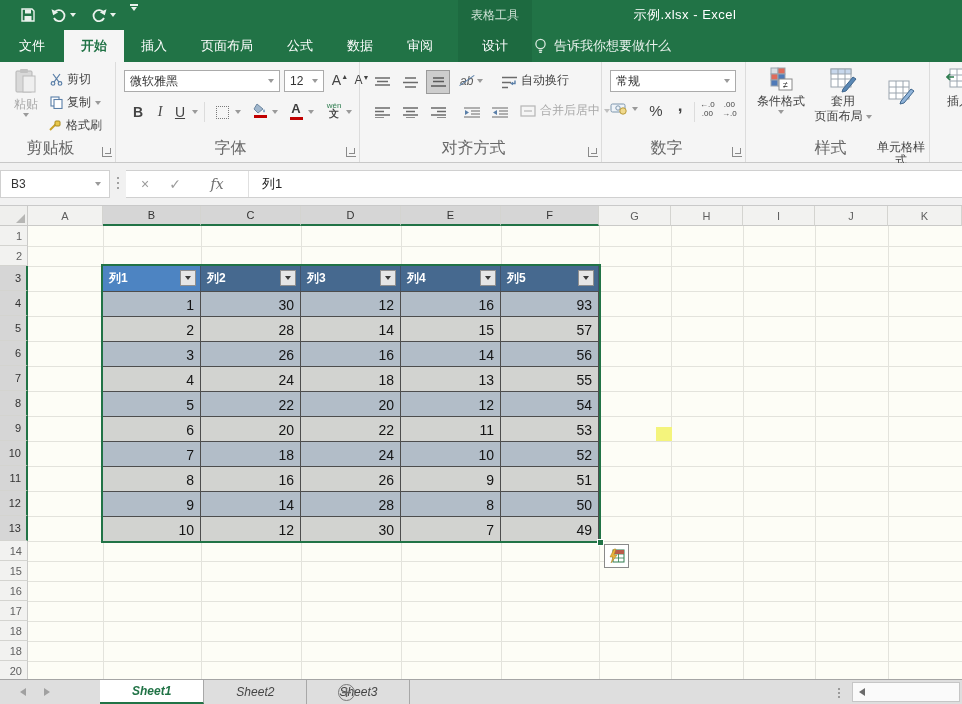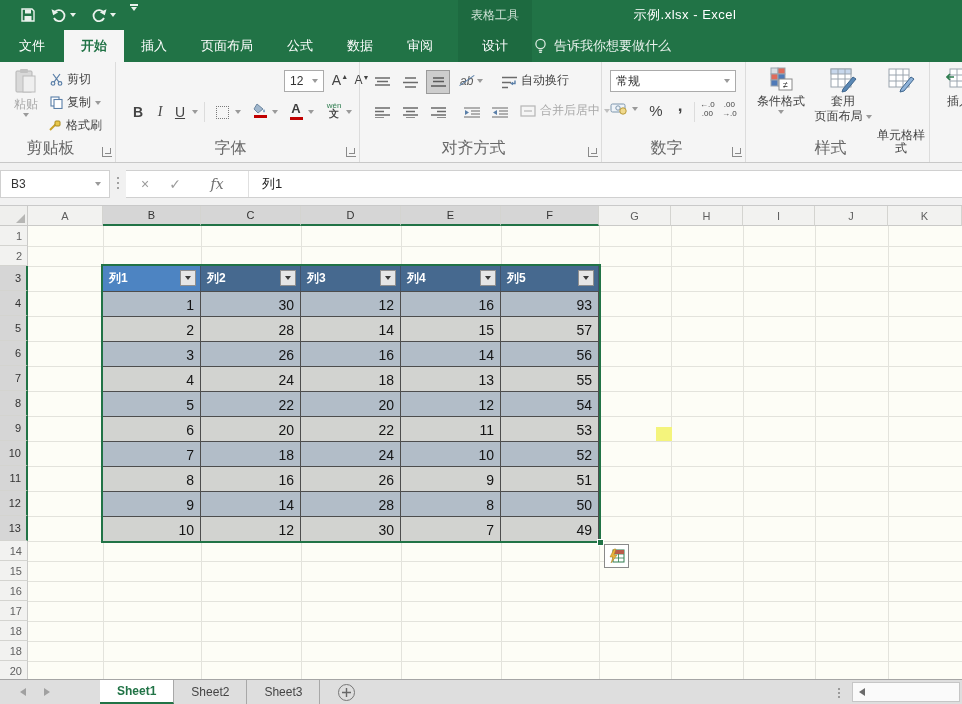--- a/index.html
+++ b/index.html
@@ -84,21 +84,21 @@
   .fillhandle { position:absolute; right:-5px; bottom:-5px; width:7px; height:7px; background:#217346; border:1px solid #fff; cursor:crosshair; }
   .qa-btn { position:absolute; left:604px; top:338px; width:25px; height:24px; background:#fff; border:1px solid #8a8a8a; display:flex; align-items:center; justify-content:center; cursor:pointer; }
   .artifact { position:absolute; left:656px; top:221px; width:16px; height:14px; background:#f4f47c; }
 
   
   .sheetbar { position:absolute; left:0; top:679px; width:962px; height:25px; background:#dedede; border-top:1px solid #a5a5a5; }
   .navarrows { position:absolute; left:20px; top:0; height:24px; display:flex; align-items:center; gap:18px; }
   .tri-l { width:0; height:0; border-top:4px solid transparent; border-bottom:4px solid transparent; border-right:6px solid #a0a0a0; cursor:pointer; }
   .tri-r { width:0; height:0; border-top:4px solid transparent; border-bottom:4px solid transparent; border-left:6px solid #a0a0a0; cursor:pointer; }
   .stabs { position:absolute; left:100px; top:0; height:24px; display:flex; }
-  .stab { height:24px; padding:0 17px; display:flex; align-items:center; font-size:12px; color:#444; border-right:1px solid #a8a8a8; cursor:pointer; }
+  .stab { height:24px; padding:0 32px; display:flex; align-items:center; font-size:12px; color:#444; border-right:1px solid #a8a8a8; cursor:pointer;font-style:italic; }
   .stab.active { background:#fff; color:#217346; font-weight:bold; border-bottom:2px solid #217346; border-right:1px solid #a8a8a8; }
   .addsheet { position:absolute; left:338px; top:4px; width:17px; height:17px; border:1px solid #767676; border-radius:50%; display:flex; align-items:center; justify-content:center; color:#666; font-size:13px; line-height:13px; cursor:pointer; }
   .hscroll { position:absolute; left:852px; top:2px; width:108px; height:20px; background:#fafafa; border:1px solid #c6c6c6; display:flex; align-items:center; }
   .hscroll-arrow { width:18px; height:18px; display:flex; align-items:center; justify-content:center; cursor:pointer; }
   .sdots { position:absolute; left:838px; top:8px; width:2px; height:2px; background:#9a9a9a; box-shadow:0 4px 0 #9a9a9a, 0 8px 0 #9a9a9a; cursor:col-resize; }
 
   svg { display:block; }
 </style>
 </head>
 <body>
@@ -193,20 +193,24 @@
           <path d="M2 11 L8 5" stroke="#c9a227" stroke-width="2"></path>
           <rect x="7" y="2" width="5" height="5" rx="1" fill="#e8c84a" stroke="#a8891f"></rect>
         </svg>
       <span>格式刷</span>
     </div>
     <div class="group-label">剪贴板</div>
     <div class="launcher"></div>
   </div>
 
   <div class="group" style="left:116px; width:244px;">
+    <div class="abs combo" style="left:8px; top:8px; width:156px;">
+      <span>微软雅黑</span>
+      <span class="caret gray"></span>
+    </div>
     <div class="abs combo" style="left:168px; top:8px; width:40px;">
       <span>12</span>
       <span class="caret gray"></span>
     </div>
     <div class="abs sqbtn" style="left:212px; top:6px; font-size:14px;">
       <span>A</span>
         <span style="font-size:7px; margin-top:-8px;">▲</span>
     </div>
     <div class="abs sqbtn" style="left:234px; top:6px; font-size:12px;">
       <span>A</span>
@@ -372,21 +376,21 @@
           <rect x="2" y="2" width="20" height="5" fill="#c7d7ec" stroke="#9aa4ae"></rect>
           <path d="M9 2 v18 M16 2 v18 M2 12 h20" stroke="#9aa4ae"></path>
           <path d="M14 22 L24 10 l3 2 L17 24 l-4 1 z" fill="#5a88b5" stroke="#3f668d"></path>
         </svg>
       <span>套用</span>
       <span style="display:flex; align-items:center; gap:3px;">
         <span>页面布局</span>
         <span class="caret gray"></span>
       </span>
     </div>
-    <div class="abs bigbtn" style="left:128px; top:5px; width:54px;gap:36px;">
+    <div class="abs bigbtn" style="left:128px; top:17px; width:54px;gap:36px;">
       <svg width="28" height="26" viewBox="0 0 28 26">
           <rect x="2" y="2" width="20" height="18" fill="#fff" stroke="#9aa4ae"></rect>
           <path d="M9 2 v18 M16 2 v18 M2 8 h20 M2 14 h20" stroke="#9aa4ae"></path>
           <path d="M14 22 L24 10 l3 2 L17 24 l-4 1 z" fill="#8fb3d9" stroke="#3f668d"></path>
         </svg>
       <span>单元格样式</span>
       <span class="caret gray"></span>
     </div>
     <div class="group-label">样式</div>
   </div>

